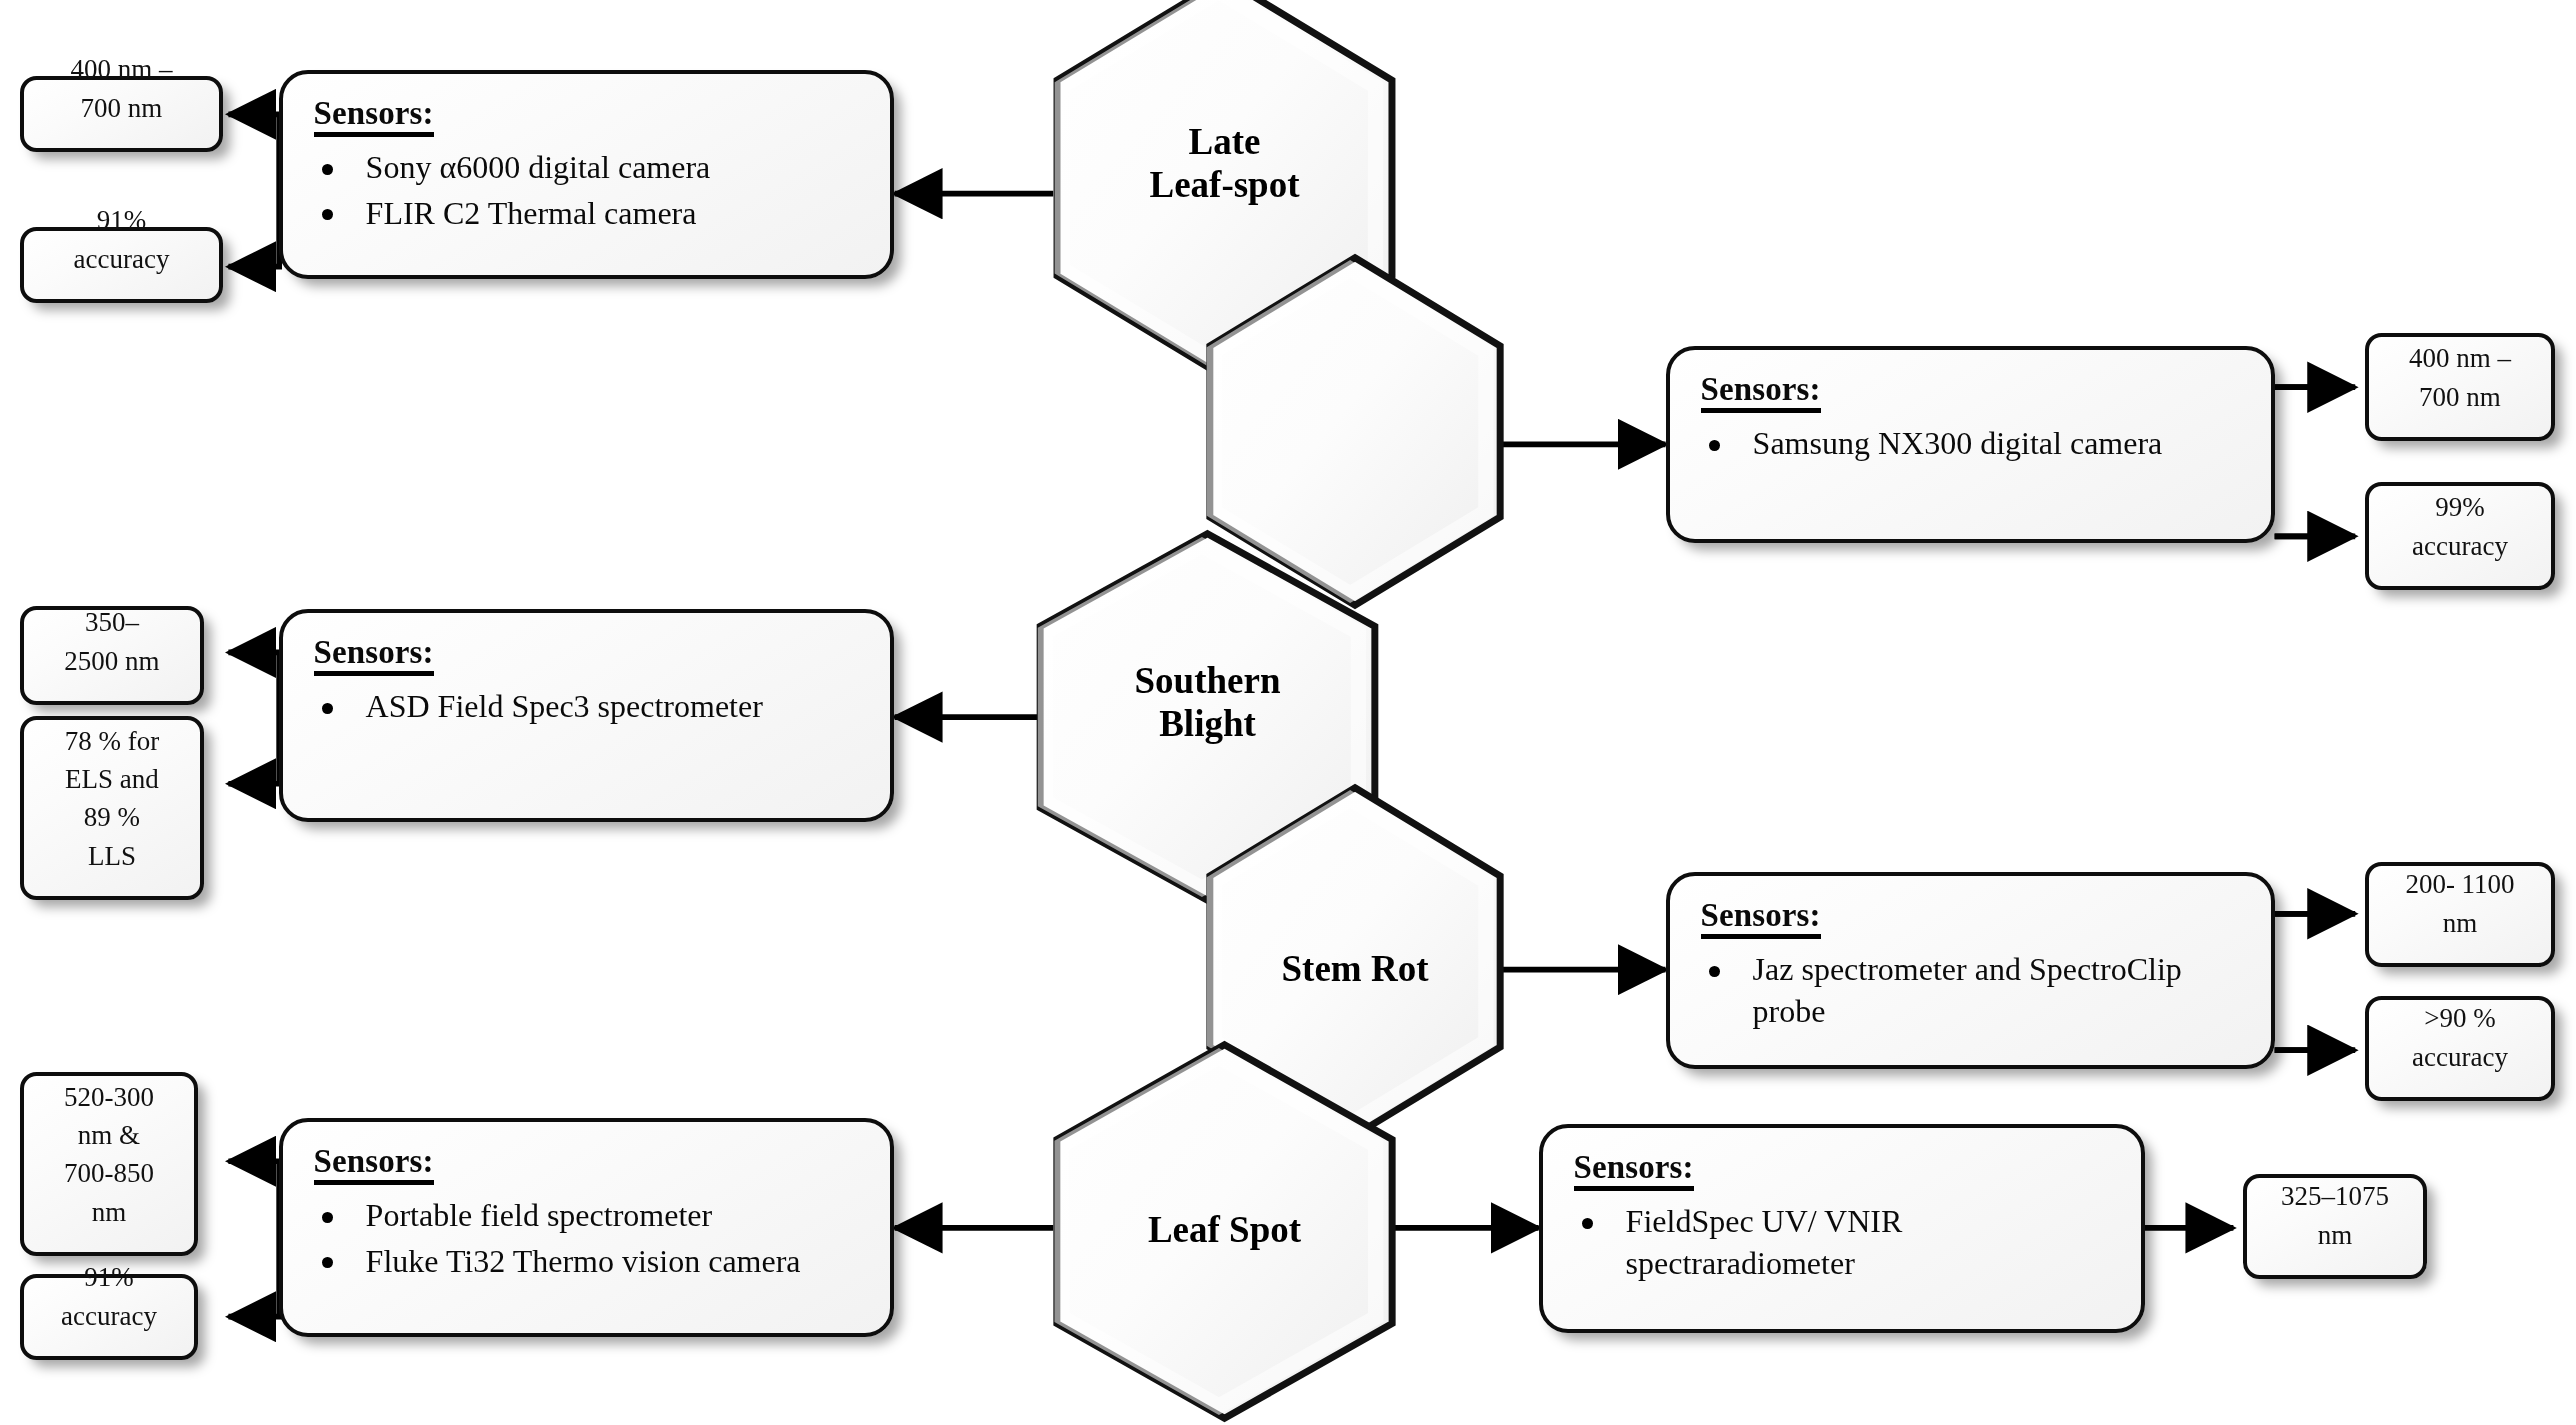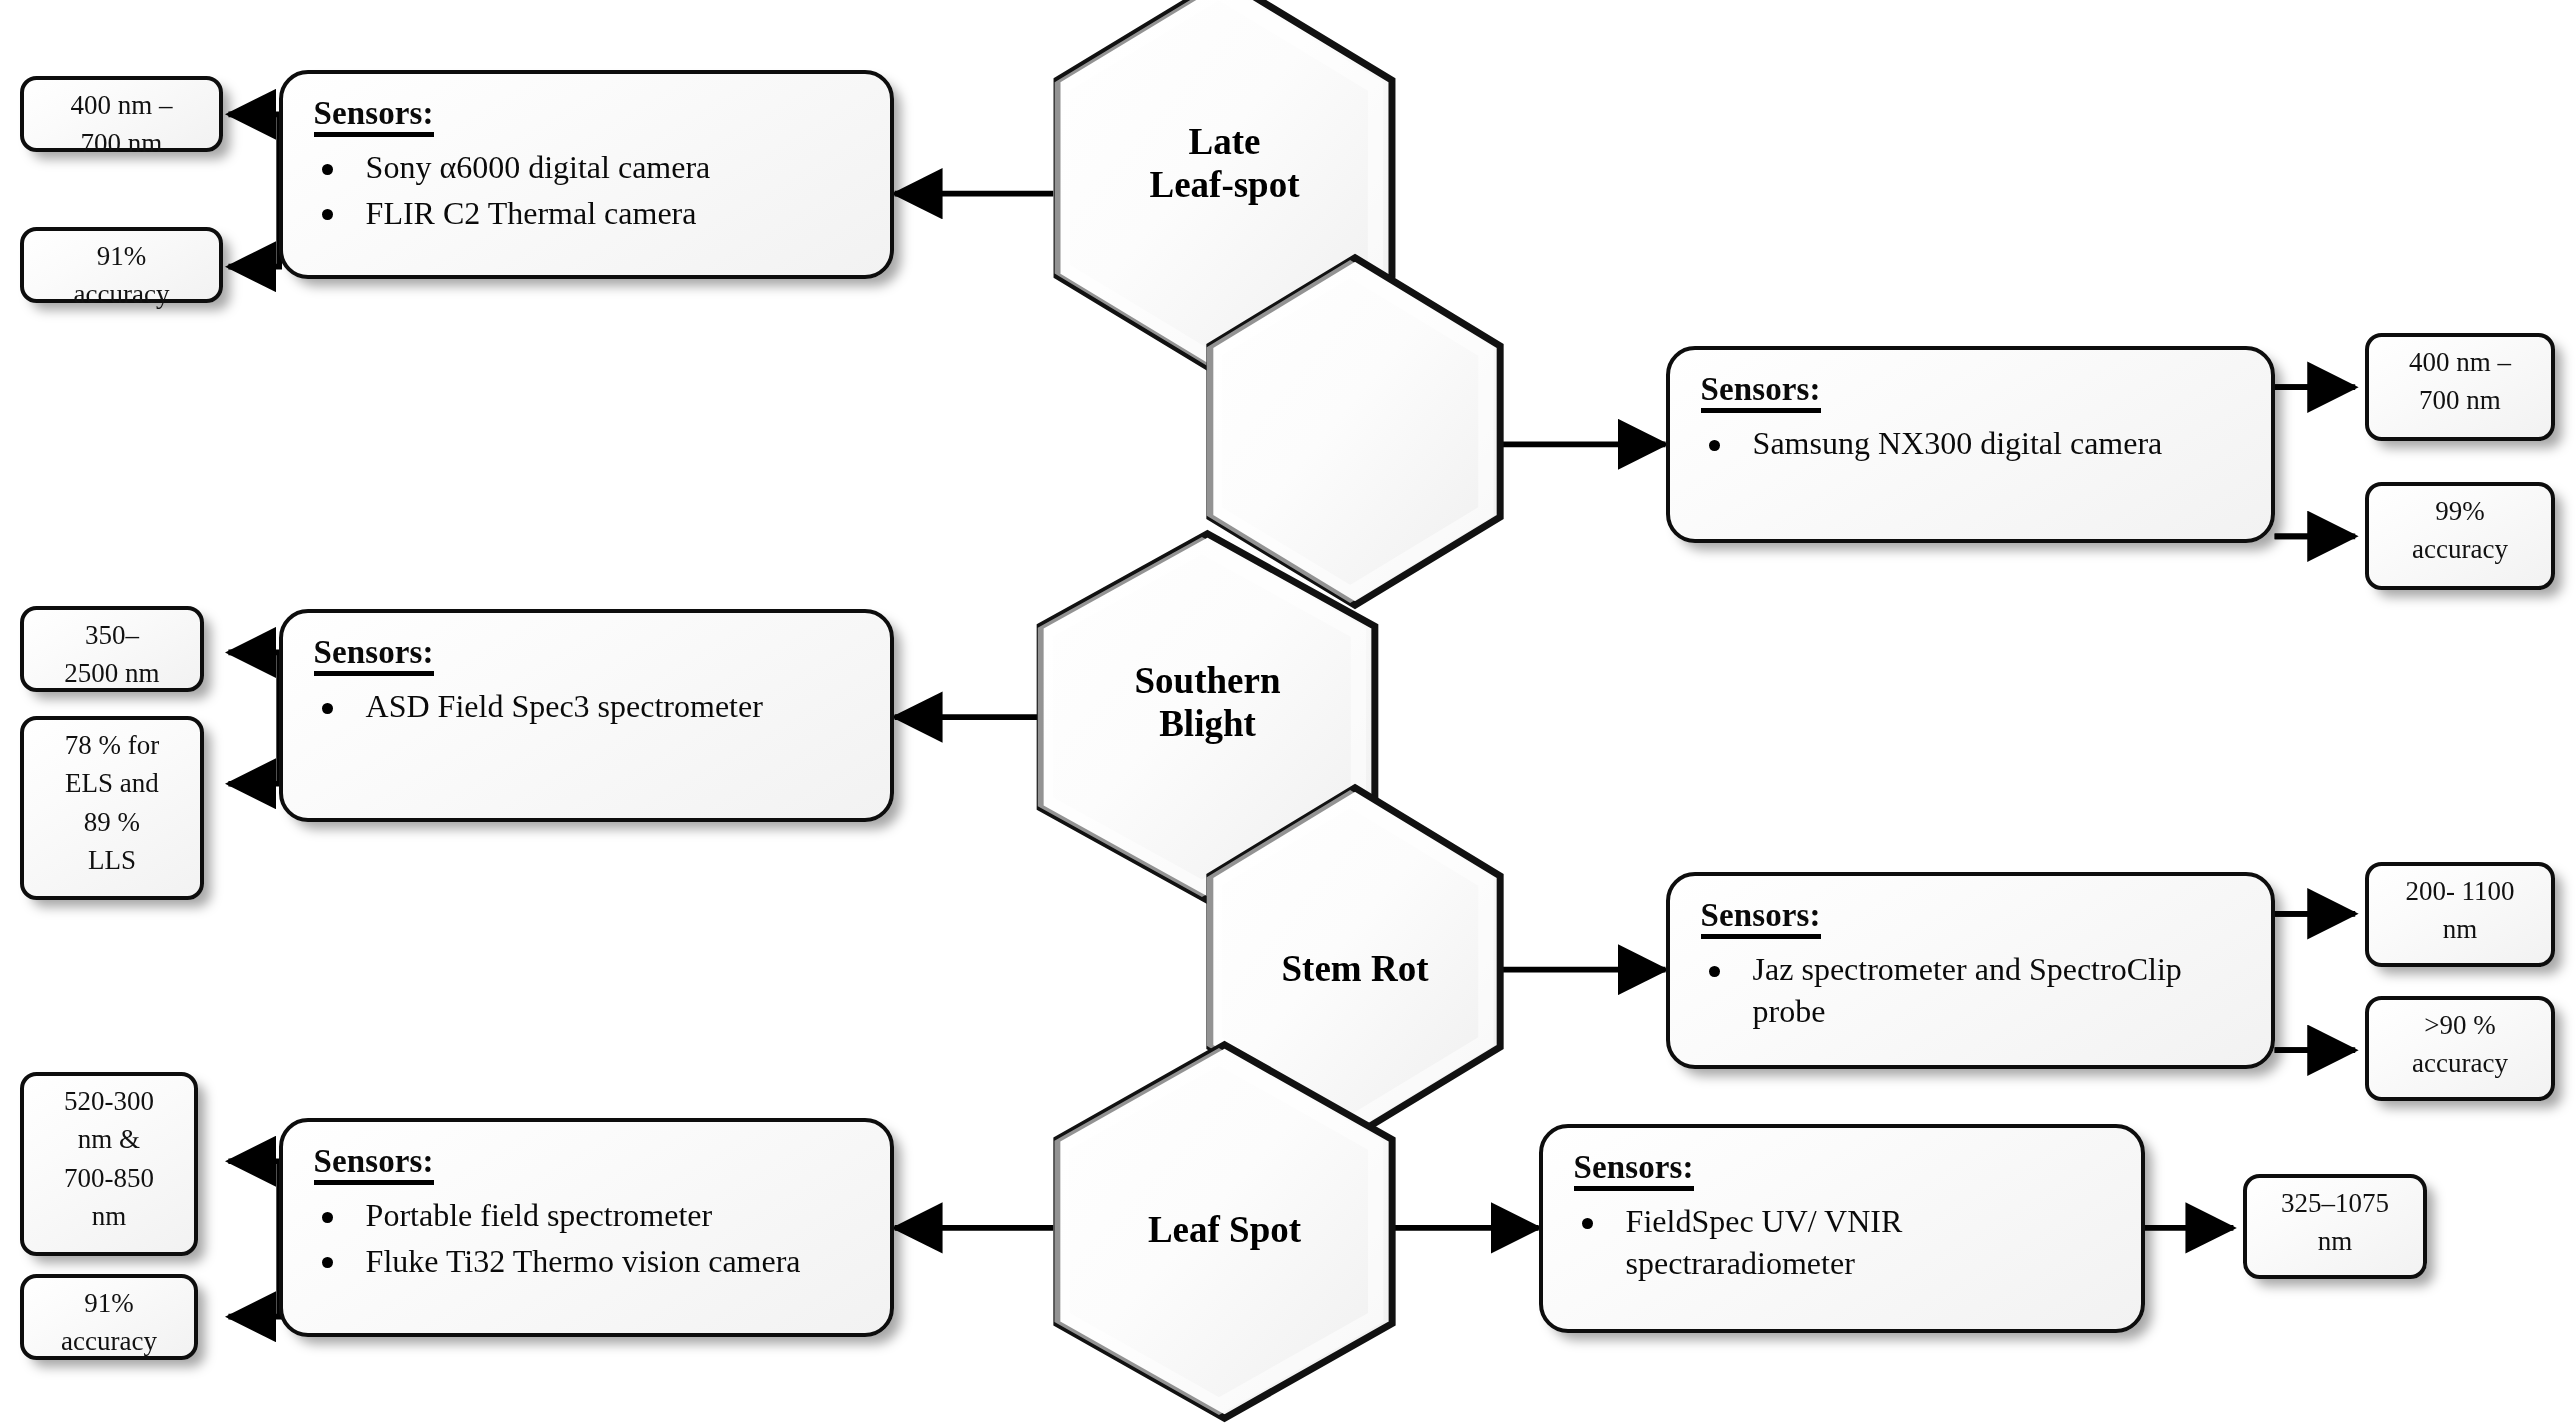--- a/index.html
+++ b/index.html
@@ -6,22 +6,22 @@
   body{width:2576px;height:1426px;overflow:hidden;font-family:"Liberation Serif",serif;}
   #stage{position:relative;width:2576px;height:1426px;background:#fff;}
 
   
   .node{position:absolute;box-sizing:border-box;
         border:4.4px solid #0d0d0d;
         background:linear-gradient(150deg,#ffffff 0%,#fbfbfb 35%,#f2f2f2 100%);
         box-shadow:9px 9px 11.4px -2.5px rgba(0,0,0,0.35);
         display:flex;}
 
-  .smallbox{border-radius:16.5px;align-items:flex-start;justify-content:center;text-align:center;
-            font-size:27px;line-height:1.42;color:#111;padding:6px 5px;}
+  .smallbox{border-radius:16.5px;align-items:flex-end;justify-content:center;text-align:center;
+            font-size:27px;line-height:1.42;color:#111;padding:21px 5px;}
 
   .sensorbox{border-radius:29px;flex-direction:column;
              padding:21.6px 19px 21.6px 21.6px;font-size:32px;color:#0a0a0a;}
 
   .sensors-title{font-weight:bold;font-size:33px;letter-spacing:0.1px;
                  display:inline-block;border-bottom:5px solid #000;padding-bottom:1.9px;
                  margin:0 0 3.8px 9px;align-self:flex-start;line-height:1.05;}
 
   ul.sensor-list{list-style:none;margin:6.3px 0 0 0;padding:0;}
   ul.sensor-list li{position:relative;padding-left:47px;margin:0 0 3.8px 14px;
@@ -224,21 +224,21 @@
     </div>
   </div>
 
   <div class="node sensorbox" style="left:279px;top:609px;width:615px;height:213px;">
     <div class="sensors-title">Sensors:</div>
     <ul class="sensor-list">
       <li>ASD Field Spec3 spectrometer</li>
     </ul>
   </div>
 
-  <div class="node smallbox" style="left:20px;top:606px;width:184px;height:86px;">
+  <div class="node smallbox" style="left:20px;top:606px;width:184px;height:99px;">
     <div>
       <span>350–</span><br>
       <span>2500 nm</span>
     </div>
   </div>
 
   <div class="node smallbox" style="left:20px;top:716px;width:184px;height:184px;">
     <div>
       <span>78 % for</span><br>
       <span>ELS and</span><br>

